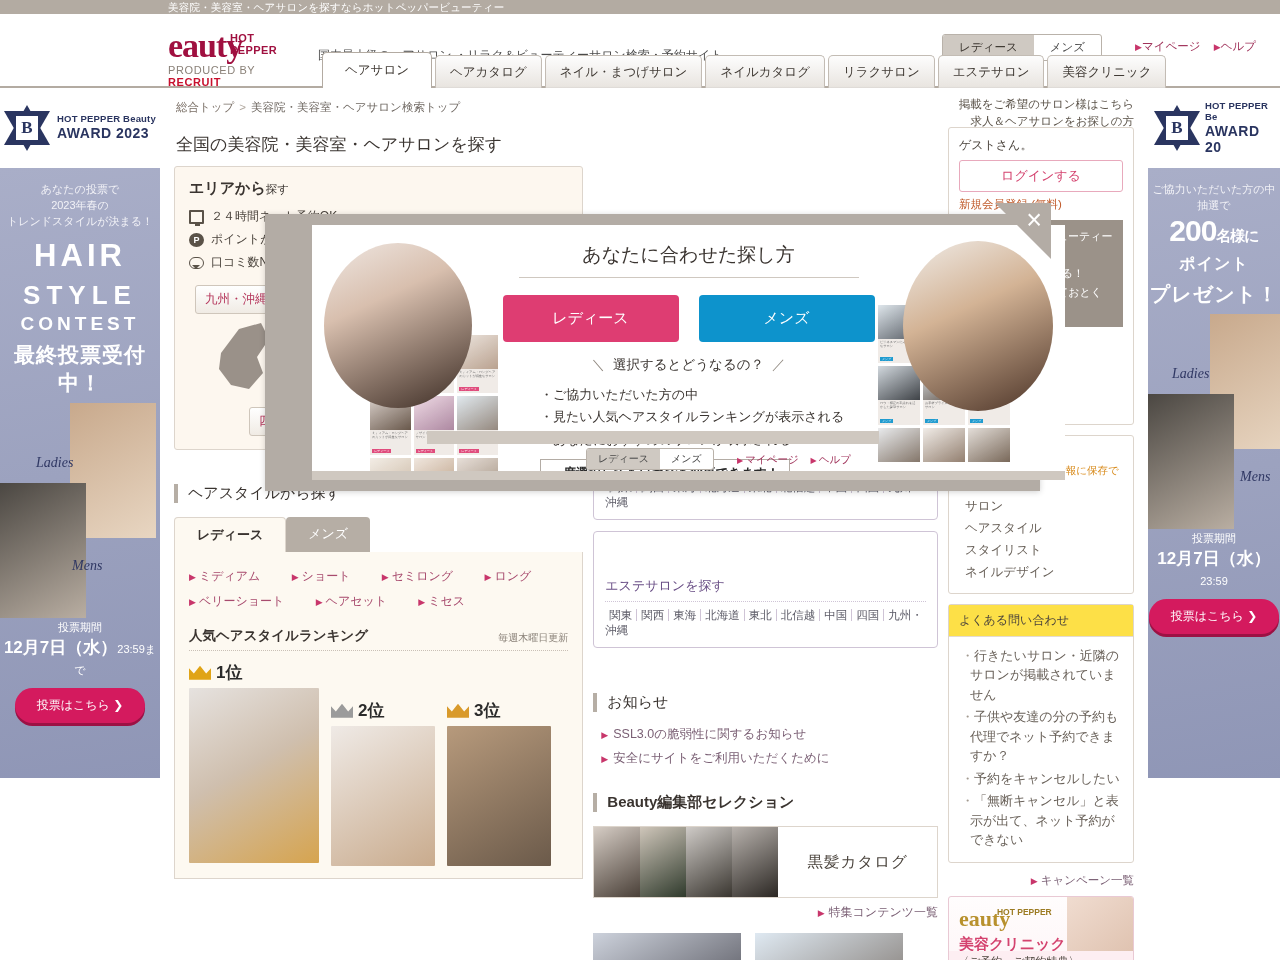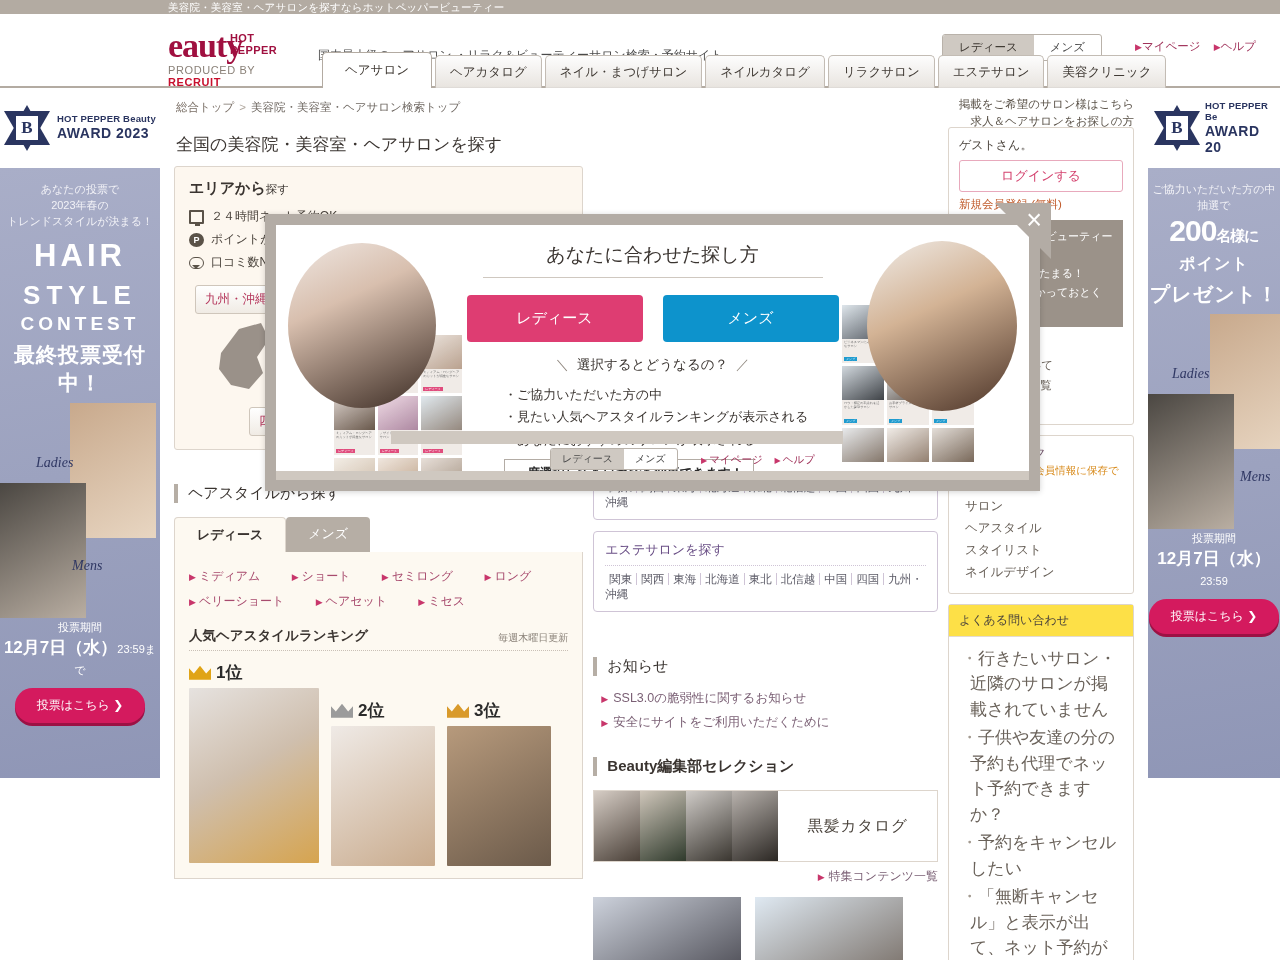--- a/index.html
+++ b/index.html
@@ -104,21 +104,21 @@
   .ic-c{ width:15px;height:12px;border:1.6px solid #5a5248;border-radius:7px;}
   .ic-c:after{content:"";position:absolute;left:2px;bottom:-5px;border:4px solid transparent;border-top-color:#5a5248;}
 
   .mapwrap{ position:relative; height:160px; margin-top:6px;}
   .jp{ position:absolute; left:22px; top:16px; }
   .rgn{ position:absolute; background:linear-gradient(#ffffff,#f0ebe4); border:1px solid #cfc6bb;
      border-radius:3px; color:#b5365c; font-size:12.5px; padding:5px 9px; cursor:pointer;}
 
   .searchbox{ border:1px solid #cfc4d6; border-radius:4px; padding:9px 11px; margin-bottom:11px;}
   .searchbox .t{ font-size:12.5px; color:#6a4f86; margin-bottom:6px; font-weight:bold;}
-  .searchbox .t.thin{ font-weight:normal; font-size:13px;}
+  .searchbox .t.thin{ font-weight:normal; font-size:13px;margin-top:36px;}
   .searchbox .areas{ border-top:1px dotted #cfc4d6; padding-top:6px; font-size:11.5px; color:#5b5a66;}
   .searchbox .areas span{ padding:0 4px; }
   .searchbox .areas span:not(:last-child){ border-right:1px solid #cfc4d6;}
 
   .sechead{ border-left:4px solid #b6aea5; padding-left:10px; font-size:15px; color:#3a3430; margin:0 0 14px;}
 
   .styletabs{ display:flex; }
   .styletabs div{ padding:8px 22px; font-size:13px; border-radius:4px 4px 0 0; cursor:pointer;}
   .styletabs .on{ background:#fdf9f1; border:1px solid #ddd5cc; border-bottom:none; color:#3a3430; font-weight:bold;}
   .styletabs .off{ background:#b6aea5; color:#fff; }
@@ -149,39 +149,39 @@
   .featrow{ display:flex; gap:14px; margin-top:12px;}
 
   
   .rbox{ border:1px solid #ddd5cc; border-radius:3px; background:#fff; margin-bottom:10px;}
   .rbox .bt{ background:#fde047; border-bottom:1px solid #e3dbd1; font-size:12px; color:#4a433c; padding:7px 10px;}
   .rbox .bi{ padding:9px 10px; font-size:12px;}
   .bm-title{ color:#7a5f74; font-size:12.5px;}
   .bm-title i{ font-style:normal;color:#c8366b;font-size:9px;margin-right:4px;}
   .bm-note{ color:#d88a1a; font-size:10.5px; margin:2px 0 4px;}
   .bm-list div{ color:#6a625a; font-size:12.5px; line-height:1.75; padding-left:6px;}
-  .faq li{ color:#6a625a; font-size:17px; line-height:1.5; margin-bottom:3px; list-style:none;
+  .faq li{ color:#6a625a; font-size:13px; line-height:1.5; margin-bottom:3px; list-style:none;
      text-indent:-9px; padding-left:9px;}
   .faq{ margin:0; padding:0 2px;}
   .faq li:before{ content:"・"; color:#a39a90;}
   .camp{ text-align:right; font-size:11.5px; margin:4px 0 8px;}
   .camp a{color:#7a5f74;text-decoration:none;} .camp i{font-style:normal;color:#c8366b;font-size:9px;margin-right:3px;}
   .clinic{ border:1px solid #e9c9d4; border-radius:3px; background:linear-gradient(#fffdfd,#fdf2f5);
      height:98px; position:relative; overflow:hidden;}
   .clinic .lg{ position:absolute; left:10px; top:9px; font-family:"Liberation Serif",serif; font-size:22px;
      font-weight:bold; color:#b8912e;}
   .clinic .hp{ position:absolute; left:48px; top:10px; font-size:8.5px; font-weight:bold; color:#9c7b22;}
   .clinic .t2{ position:absolute; left:10px; top:38px; font-size:15px; color:#d4436f; font-weight:bold;}
   .clinic .bar{ position:absolute; left:0; right:0; bottom:0; height:42px; background:#fdeef2;}
   .clinic .t3{ position:absolute; left:9px; bottom:24px; font-size:11px; color:#4a433c;}
   .clinic .girl{ position:absolute; right:0; top:0; width:66px; height:98px;
      background:linear-gradient(140deg,#f0dcd0,#d9b9a4);}
   .modal{ position:absolute; left:265px; top:126px; width:775px; height:277px;
      background:#b3aca5; padding:11px; box-shadow:0 1px 6px rgba(0,0,0,.18);}
-  .modal-inner{ position:relative; width:100%; height:100%; background:#fff; overflow:hidden;}
+  .modal-inner{ position:relative; width:100%; height:100%; background:#fff; overflow:hidden;margin-left:36px;}
   .modal-close{ position:absolute; right:-11px; top:-11px; width:56px; height:56px; cursor:pointer;}
   .modal-close .fold{ position:absolute; right:0; top:0; width:0; height:0;
      border-top:56px solid #b3aca5; border-left:56px solid transparent;}
   .modal-close .x{ position:absolute; right:9px; top:2px; color:#fff; font-size:27px;
      font-family:"Liberation Sans",sans-serif; font-weight:300;}
   .modal h2{ margin:0; padding:17px 0 9px; text-align:center; font-size:19px; color:#3a3430; font-weight:normal;}
   .modal .rule{ width:340px; height:1px; background:#cfc8c0; margin:0 auto;}
   .mbtns{ display:flex; justify-content:center; gap:20px; margin-top:17px;}
   .mbtn{ width:176px; padding:14px 0; border-radius:4px; color:#fff; font-size:15px; text-align:center;
      cursor:pointer;}

